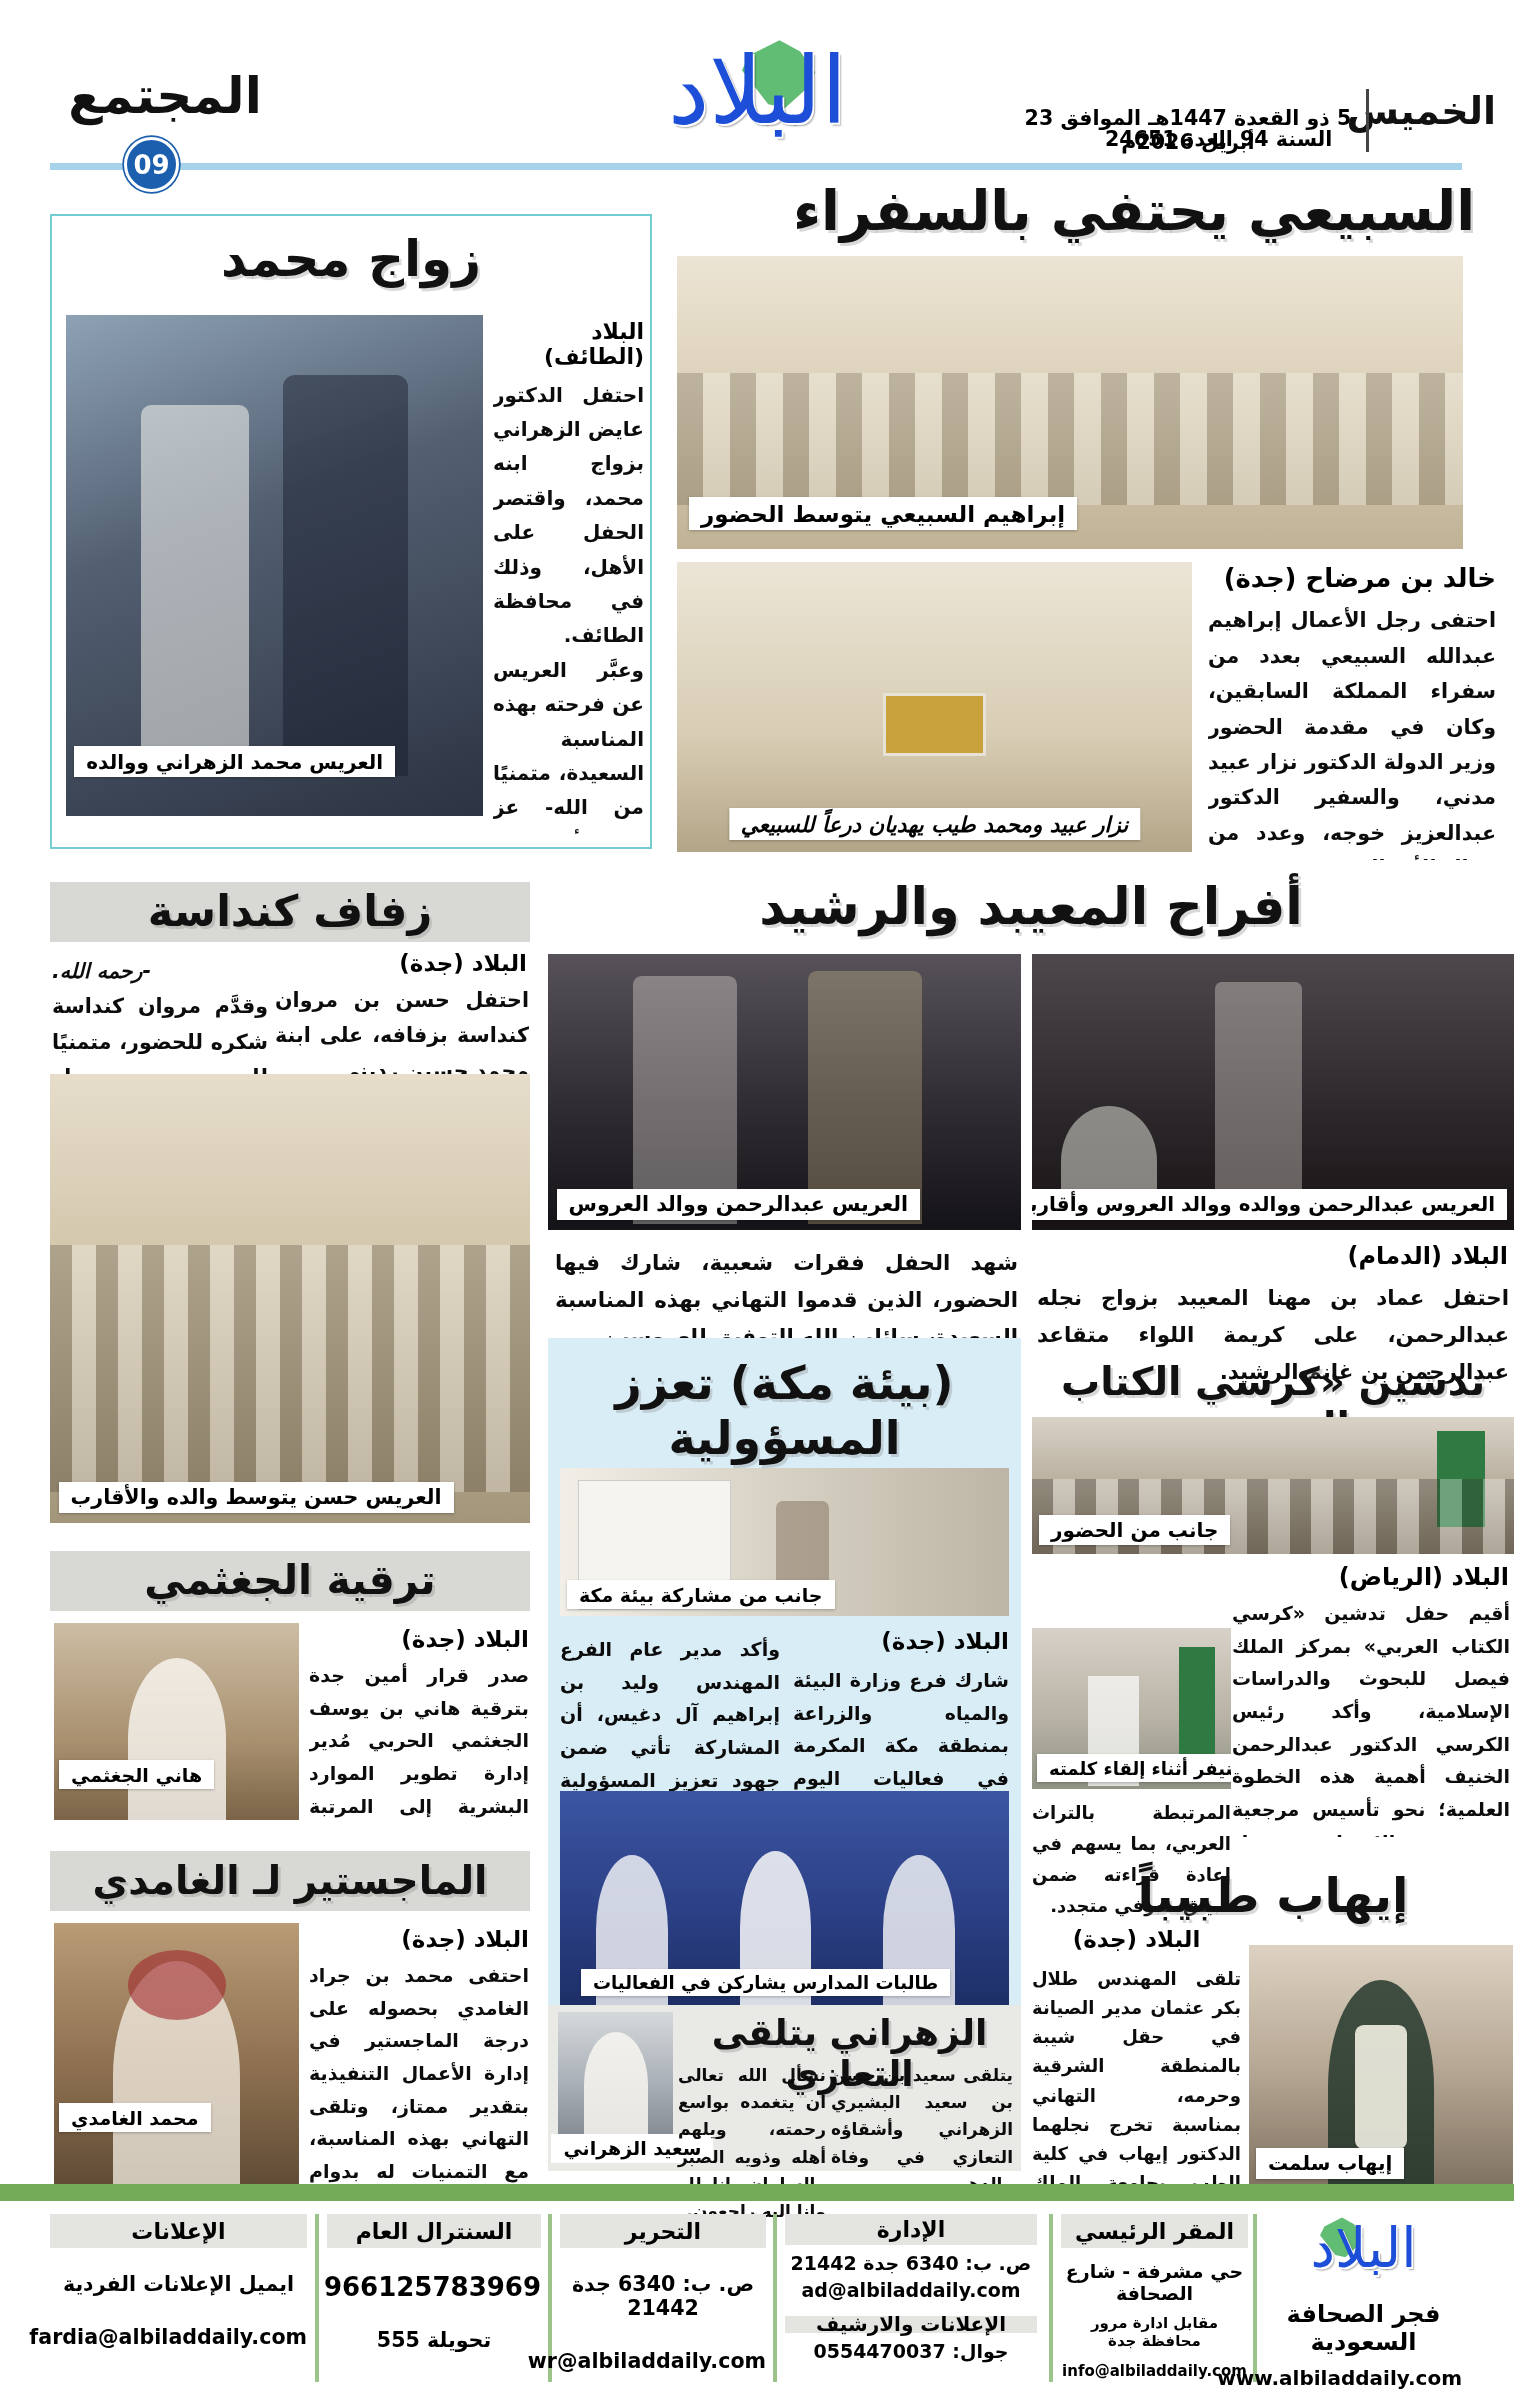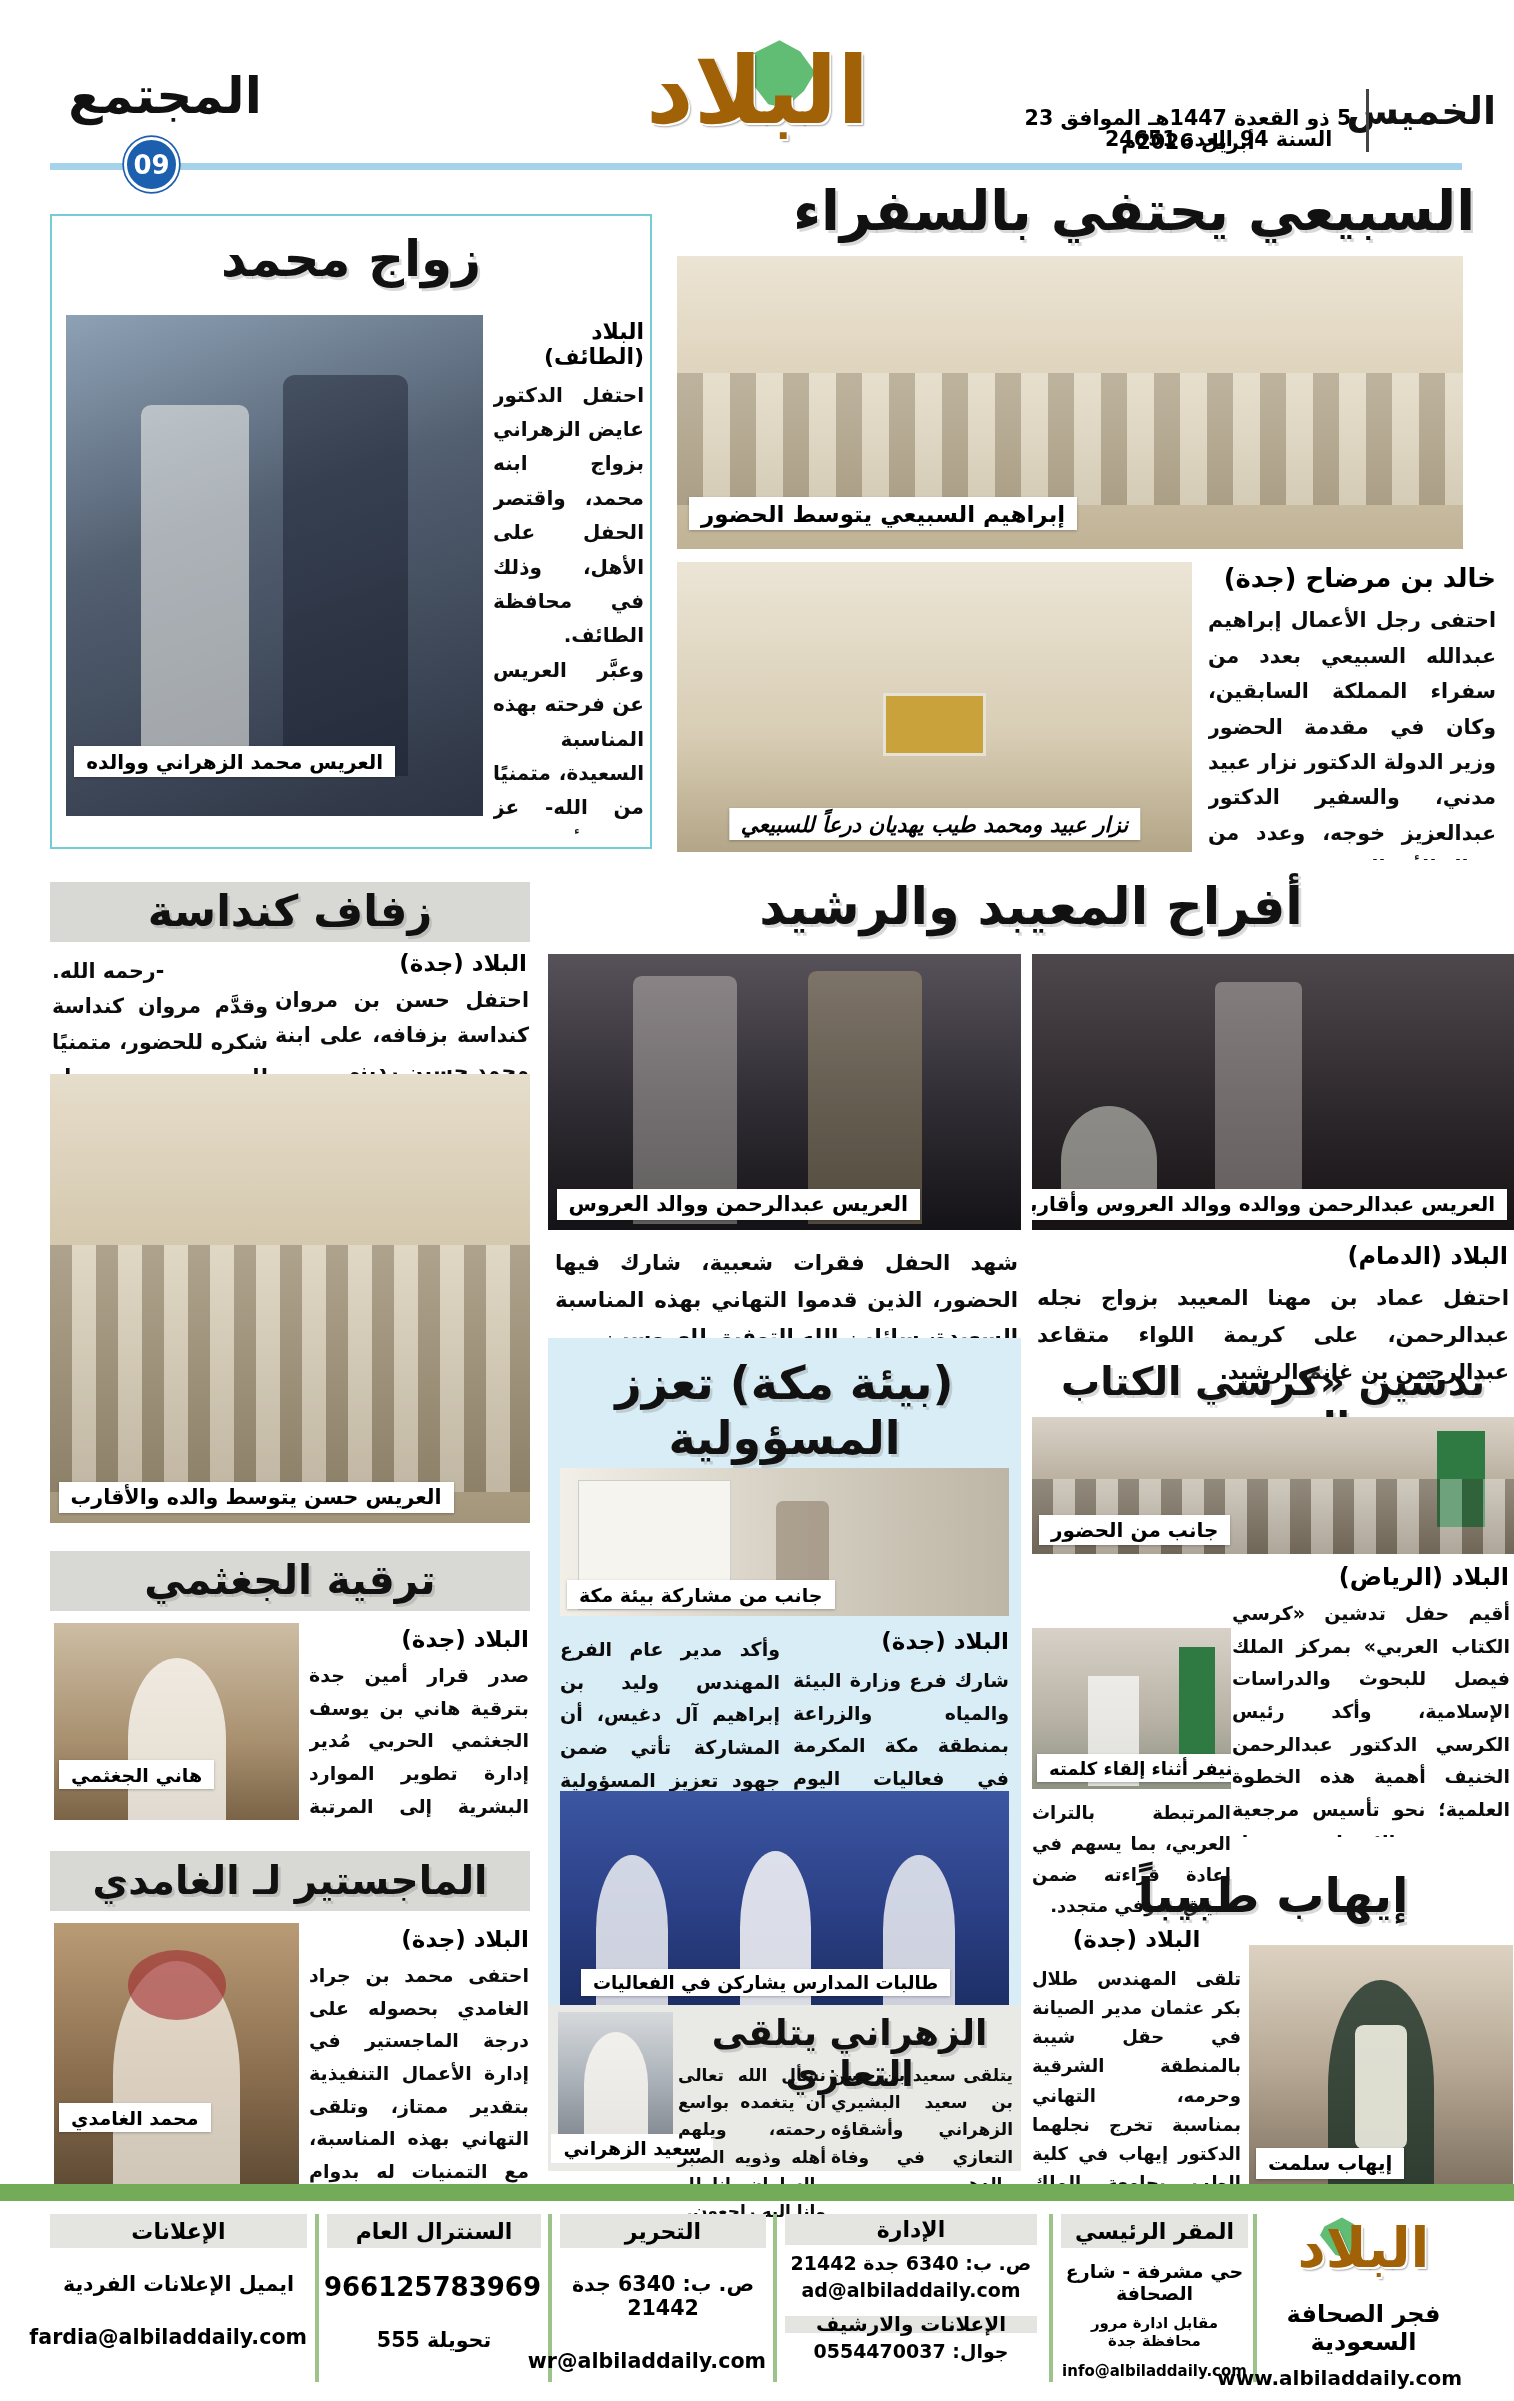--- a/index.html
+++ b/index.html
@@ -9,21 +9,21 @@
   .headline { font-weight:900; color:#111; text-shadow:2.6px 2.6px 0 rgba(130,130,130,.30); line-height:1.15; }
   .bar-head { background:#d8d8d4; display:flex; align-items:center; justify-content:center; }
   .byline { font-weight:900; color:#000; font-size:24px; }
   .body-txt { font-weight:700; color:#0c0c0c; text-align:justify; line-height:1.72; }
   .photo { position:absolute; overflow:hidden; }
   .cap { position:absolute; background:#fff; color:#000; font-weight:900; font-size:20.6px; padding:3.4px 12px; white-space:nowrap; box-shadow:0 0.9px 2.6px rgba(0,0,0,.25); }
   .panel { background:#d9edf6; }
   .ftitle { background:#e4e4e1; font-weight:900; font-size:22px; display:flex; align-items:center; justify-content:center; height:34px; }
   .fline { font-weight:700; font-size:20.6px; text-align:center; }
   .sep { background:#9cc389; }
-  .logo-blue { color:#a16207; font-weight:700; text-shadow:1.7px 1.7px 0 #fff,2.6px 2.6px 1.7px rgba(0,0,0,.35); }
+  .logo-blue { color:#1d4ed8; font-weight:400; text-shadow:1.7px 1.7px 0 #fff,2.6px 2.6px 1.7px rgba(0,0,0,.35); }
   .map-svg { position:absolute; }
 </style>
 </head>
 <body>
 
 <div id="page">
 
   <div class="abs" style="left:50px; top:67px; width:232px; font-size:50px; font-weight:900; text-align:center; color:#111;">المجتمع</div>
 
   <div class="abs" style="left:51px; top:163px; width:1412px; height:6.9px; background:#a6d3ea;"></div>
@@ -79,21 +79,21 @@
       <div class="body-txt" style="font-size:20px;">وعبَّر العريس عن فرحته بهذه المناسبة السعيدة، متمنيًا من الله- عز وجل- أن يبارك له ولعروسه.</div>
     </div>
   </div>
 
   <div class="abs bar-head" style="left:51px; top:882px; width:480px; height:60px;">
     <div class="headline" style="font-size:43px;">زفاف كنداسة</div>
   </div>
   <div class="abs byline" style="left:283px; top:950px; width:245px; text-align:right; font-size:23px;">البلاد (جدة)</div>
   <div class="abs body-txt" style="left:276px; top:983px; width:254px; font-size:20.6px;">احتفل حسن بن مروان كنداسة بزفافه، على ابنة محمد حسين رديني</div>
   <div class="abs" style="left:53px; top:954px; width:216px;">
-    <div class="body-txt" style="font-size:20.6px; text-align:left;">-رحمه الله.</div>
+    <div class="body-txt" style="font-size:20.6px; text-align:left;font-style:italic;">-رحمه الله.</div>
     <div class="body-txt" style="font-size:20.6px;">وقدَّم مروان كنداسة شكره للحضور، متمنيًا للعروسين حياة زوجية سعيدة.</div>
   </div>
   <div class="photo" style="left:51px; top:1074px; width:480px; height:449px;
               background:linear-gradient(180deg,#e6ddcb 0%,#d3c7ac 40%,#a3957a 100%);">
     <div style="position:absolute; left:0; top:38%; width:100%; height:55%;
                 background:repeating-linear-gradient(90deg, rgba(60,50,40,.25) 0 22px, rgba(255,255,255,.28) 22px 46px);"></div>
     <div class="cap" style="left:8.6px; bottom:10.3px; font-size:20.6px;">العريس حسن يتوسط والده والأقارب</div>
   </div>
 
   <div class="abs headline" style="left:549px; top:878px; width:966px; font-size:51px; text-align:center;">أفراح المعيبد والرشيد</div>

